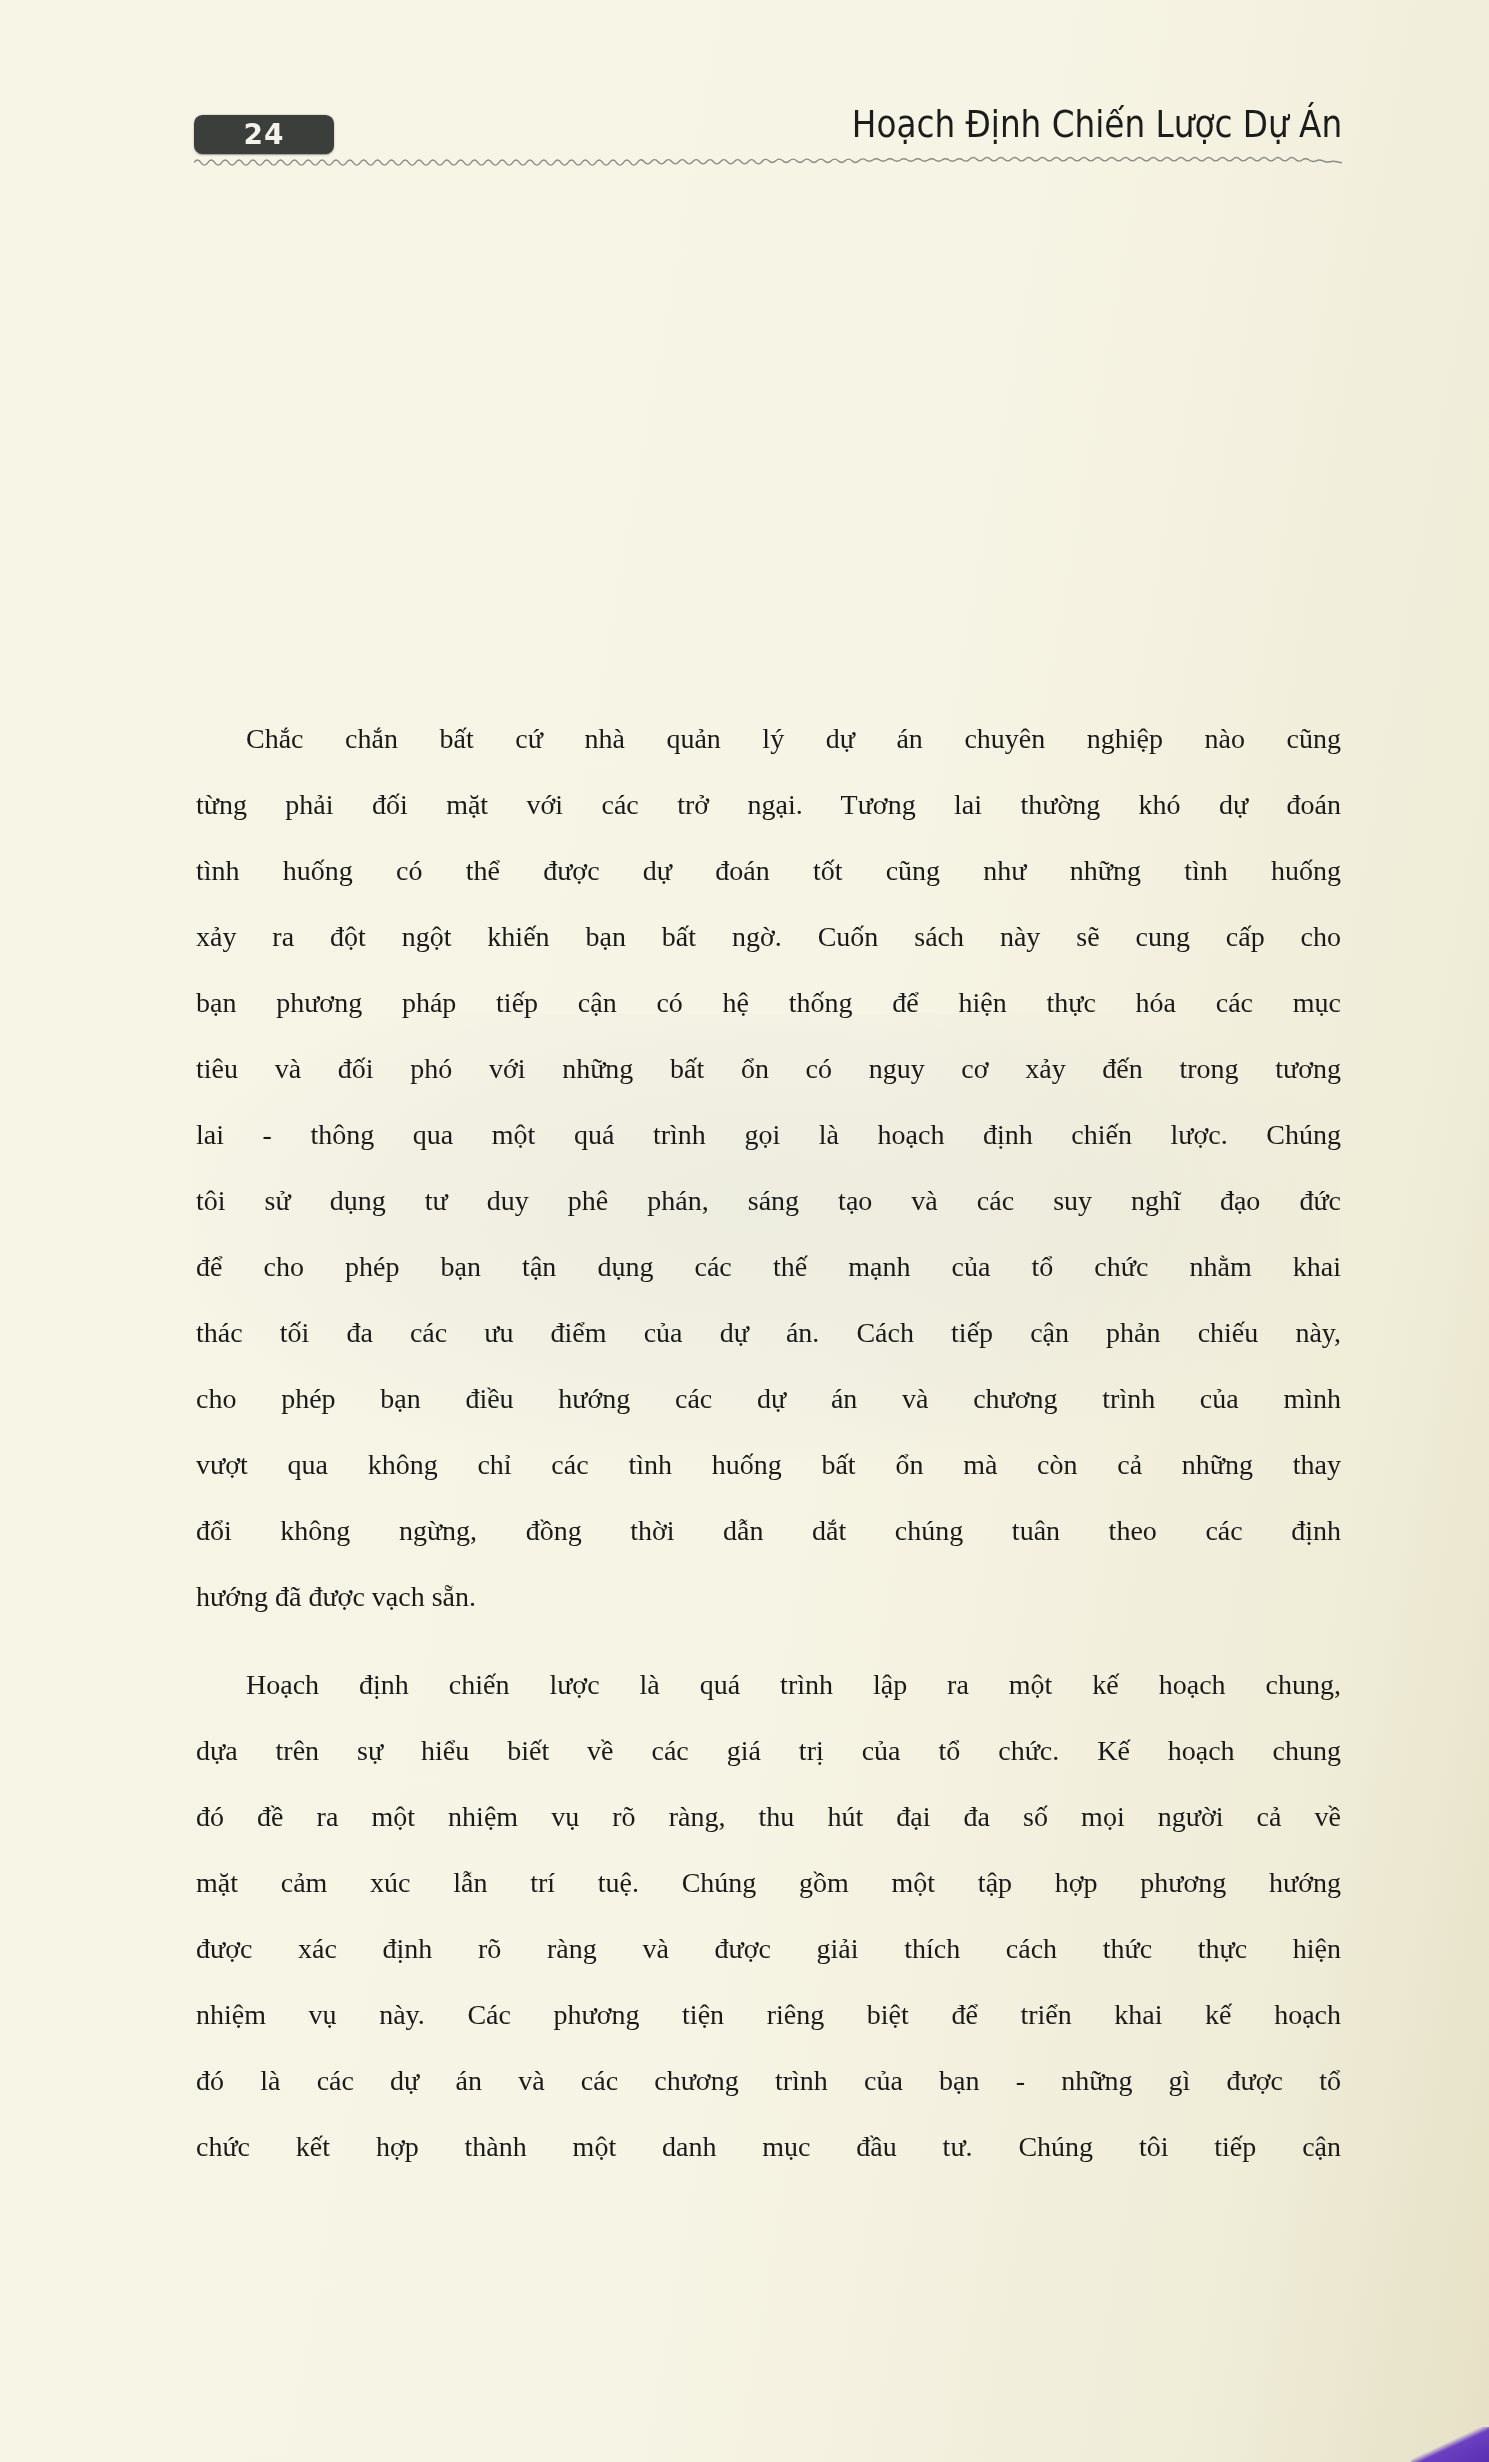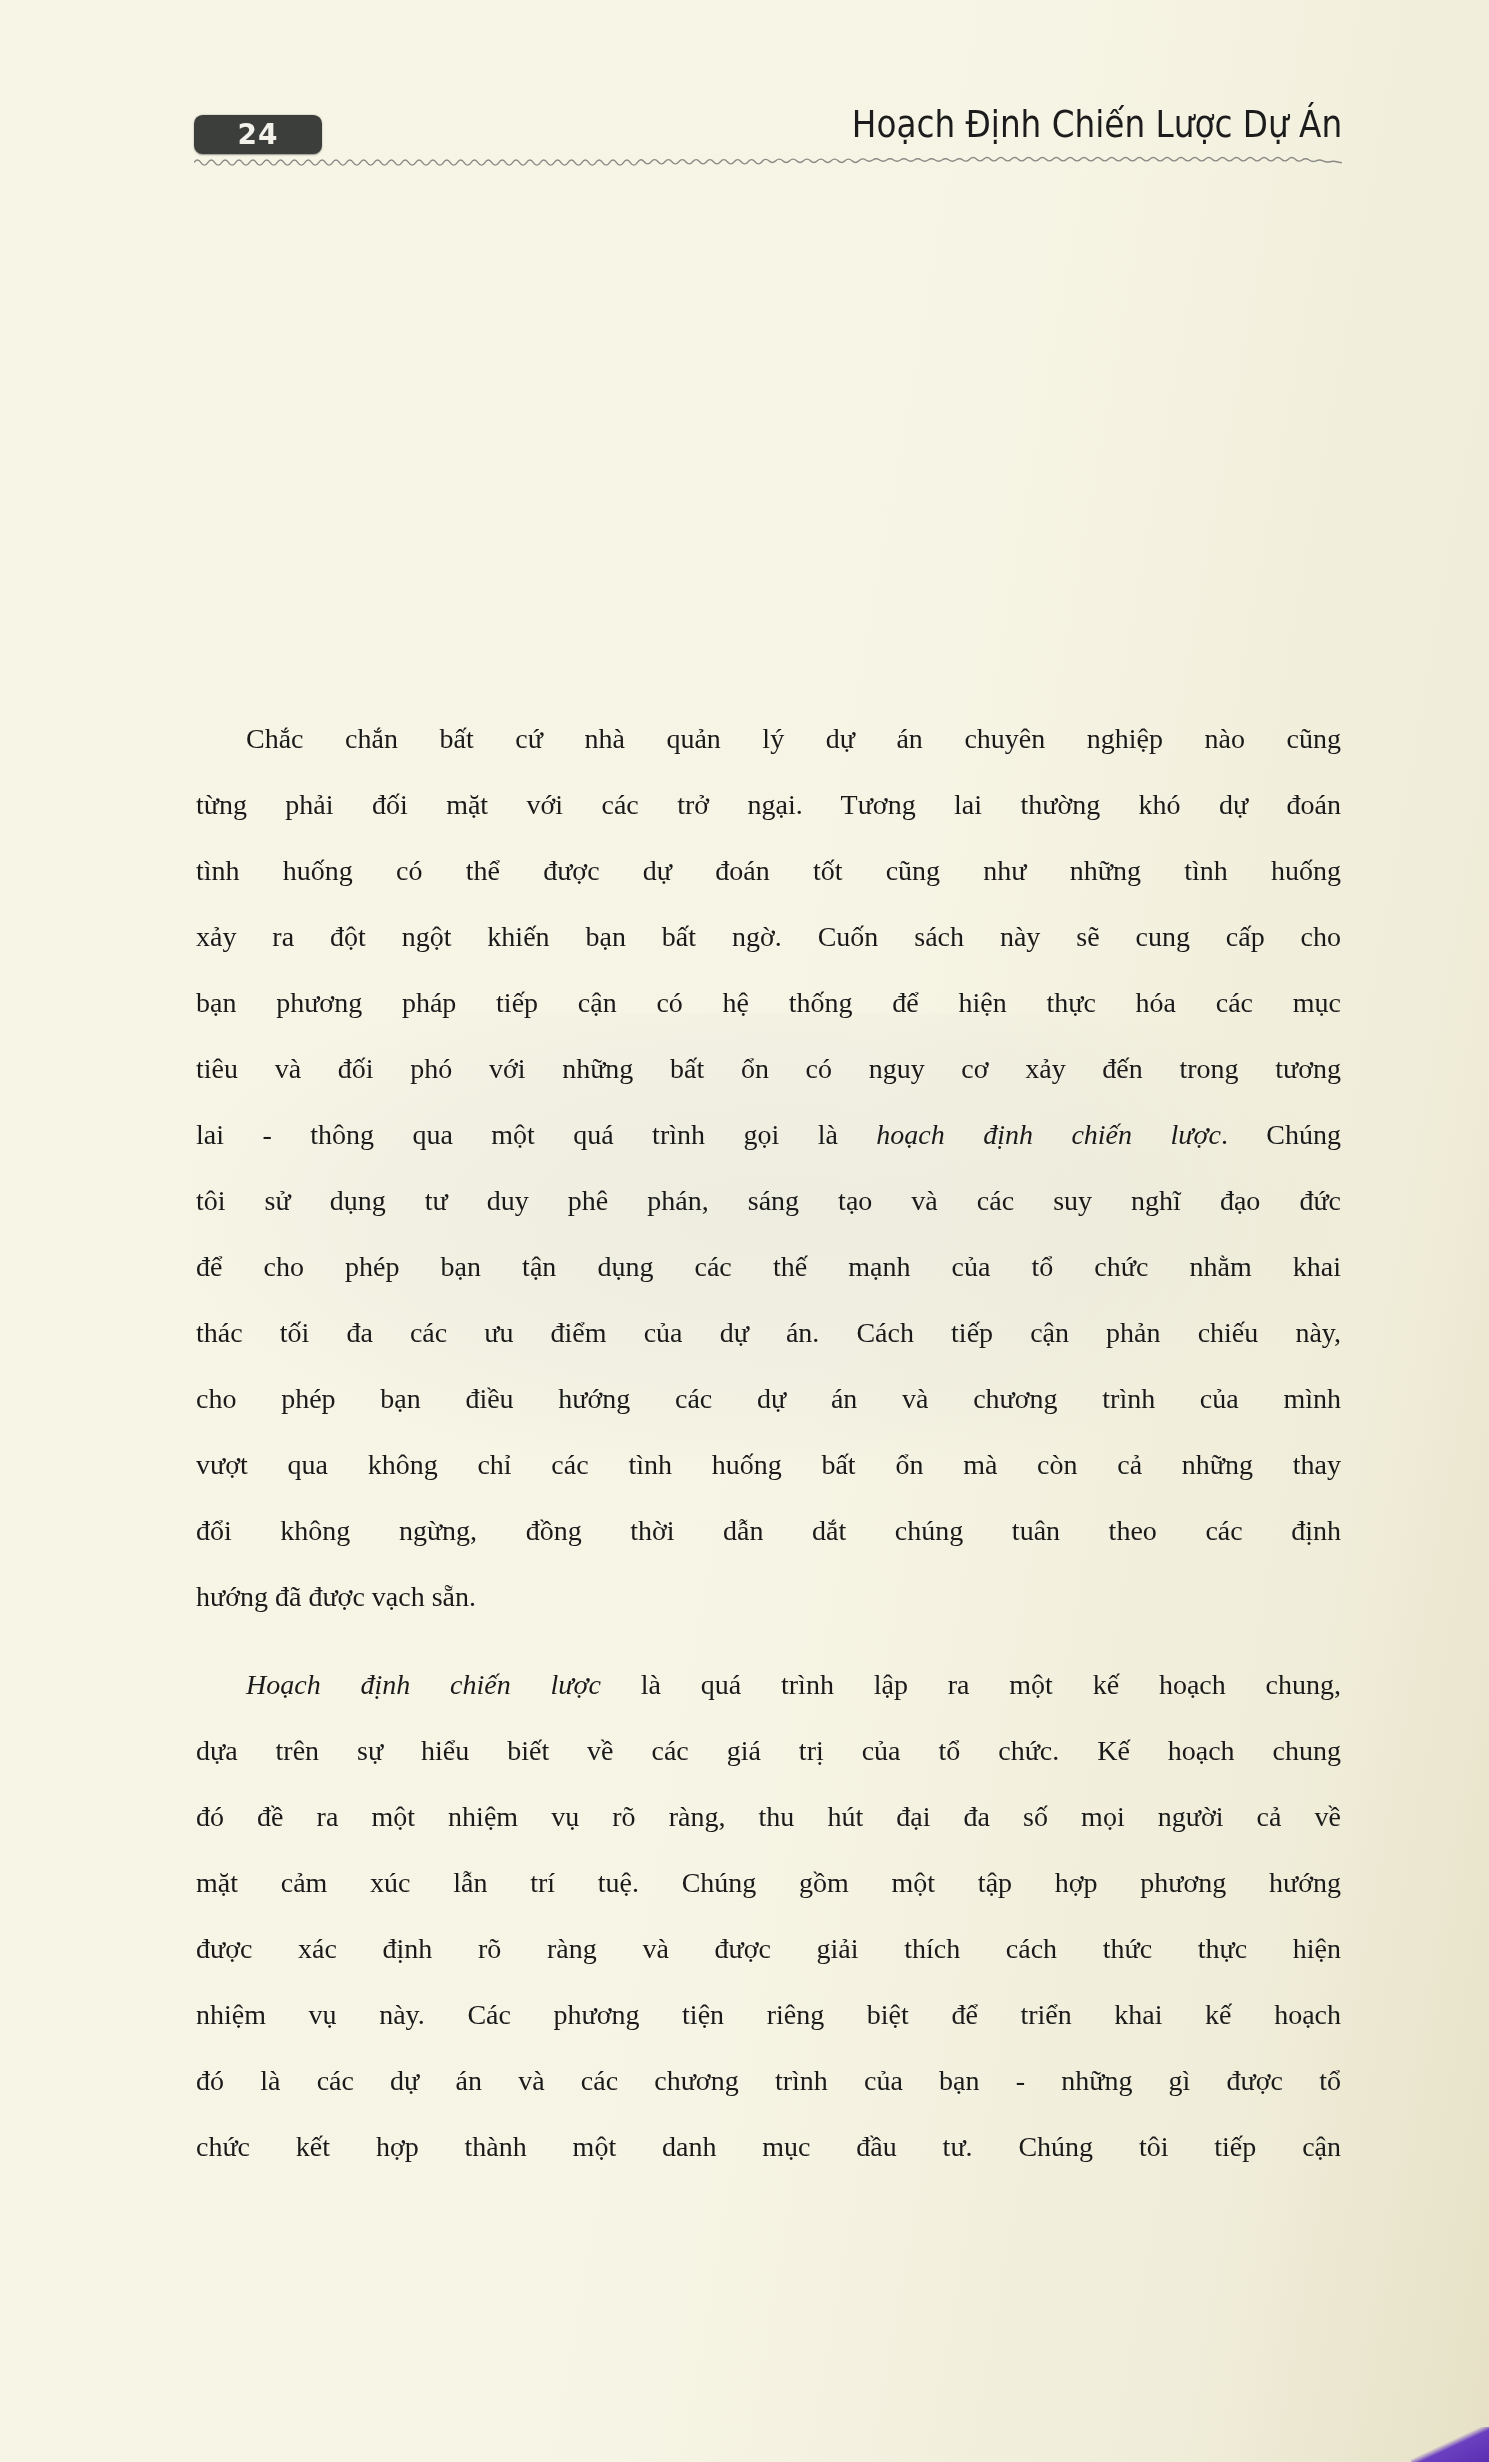--- a/index.html
+++ b/index.html
@@ -9,21 +9,21 @@
     font-family: "Liberation Serif", "DejaVu Serif", serif;
     color: #1a1a1a;
   }
   .ghost {
     position: absolute; left: 190px; top: 1013px; width: 1152px; height: 450px;
     background: radial-gradient(ellipse at 50% 45%, rgba(170,180,190,0.12) 0%, rgba(170,180,190,0.06) 50%, rgba(0,0,0,0) 75%);
     pointer-events: none;
   }
   .header { position: absolute; left: 194px; top: 95px; width: 1148px; height: 69px; }
   .page-badge {
-    position: absolute; left: 0; top: 20px; width: 128px; height: 39px;
+    position: absolute; left: 0; top: 20px; width: 140px; height: 39px;
     background: #3c3e3c; border-radius: 8.7px;
     box-shadow: 0 0.9px 1.7px rgba(0,0,0,0.4);
     color: #f2f2ea; font-family: "DejaVu Sans", sans-serif; font-weight: bold;
     font-size: 28px; line-height: 39px; text-align: center; letter-spacing: 0.9px;
   }
   .running-title {
     position: absolute; right: 0; top: 0; height: 59px; line-height: 59px;
     font-family: "DejaVu Sans", sans-serif; font-size: 38px; color: #1c1c1c;
     transform: scaleX(0.86); transform-origin: right center; white-space: nowrap;
   }
@@ -36,21 +36,21 @@
   }
   .para { margin: 0; }
   .para + .para { margin-top: 21.6px; }
   .line {
     display: block; white-space: nowrap; text-align: justify; text-align-last: justify;
     height: 66px;
   }
   .line.indent { padding-left: 50px; }
   .line.last { text-align-last: left; }
   .line > span { display: inline; }
-  .em { font-style: italic; }
+  .em { }
   .corner {
     position: absolute; right: 0; bottom: 0; width: 78px; height: 35px;
     background: linear-gradient(155deg, rgba(0,0,0,0) 45%, #6a3fc0 55%, #5a2eb0 100%);
   }
 </style>
 </head>
 <body>
 
 <div class="ghost"></div>
 

